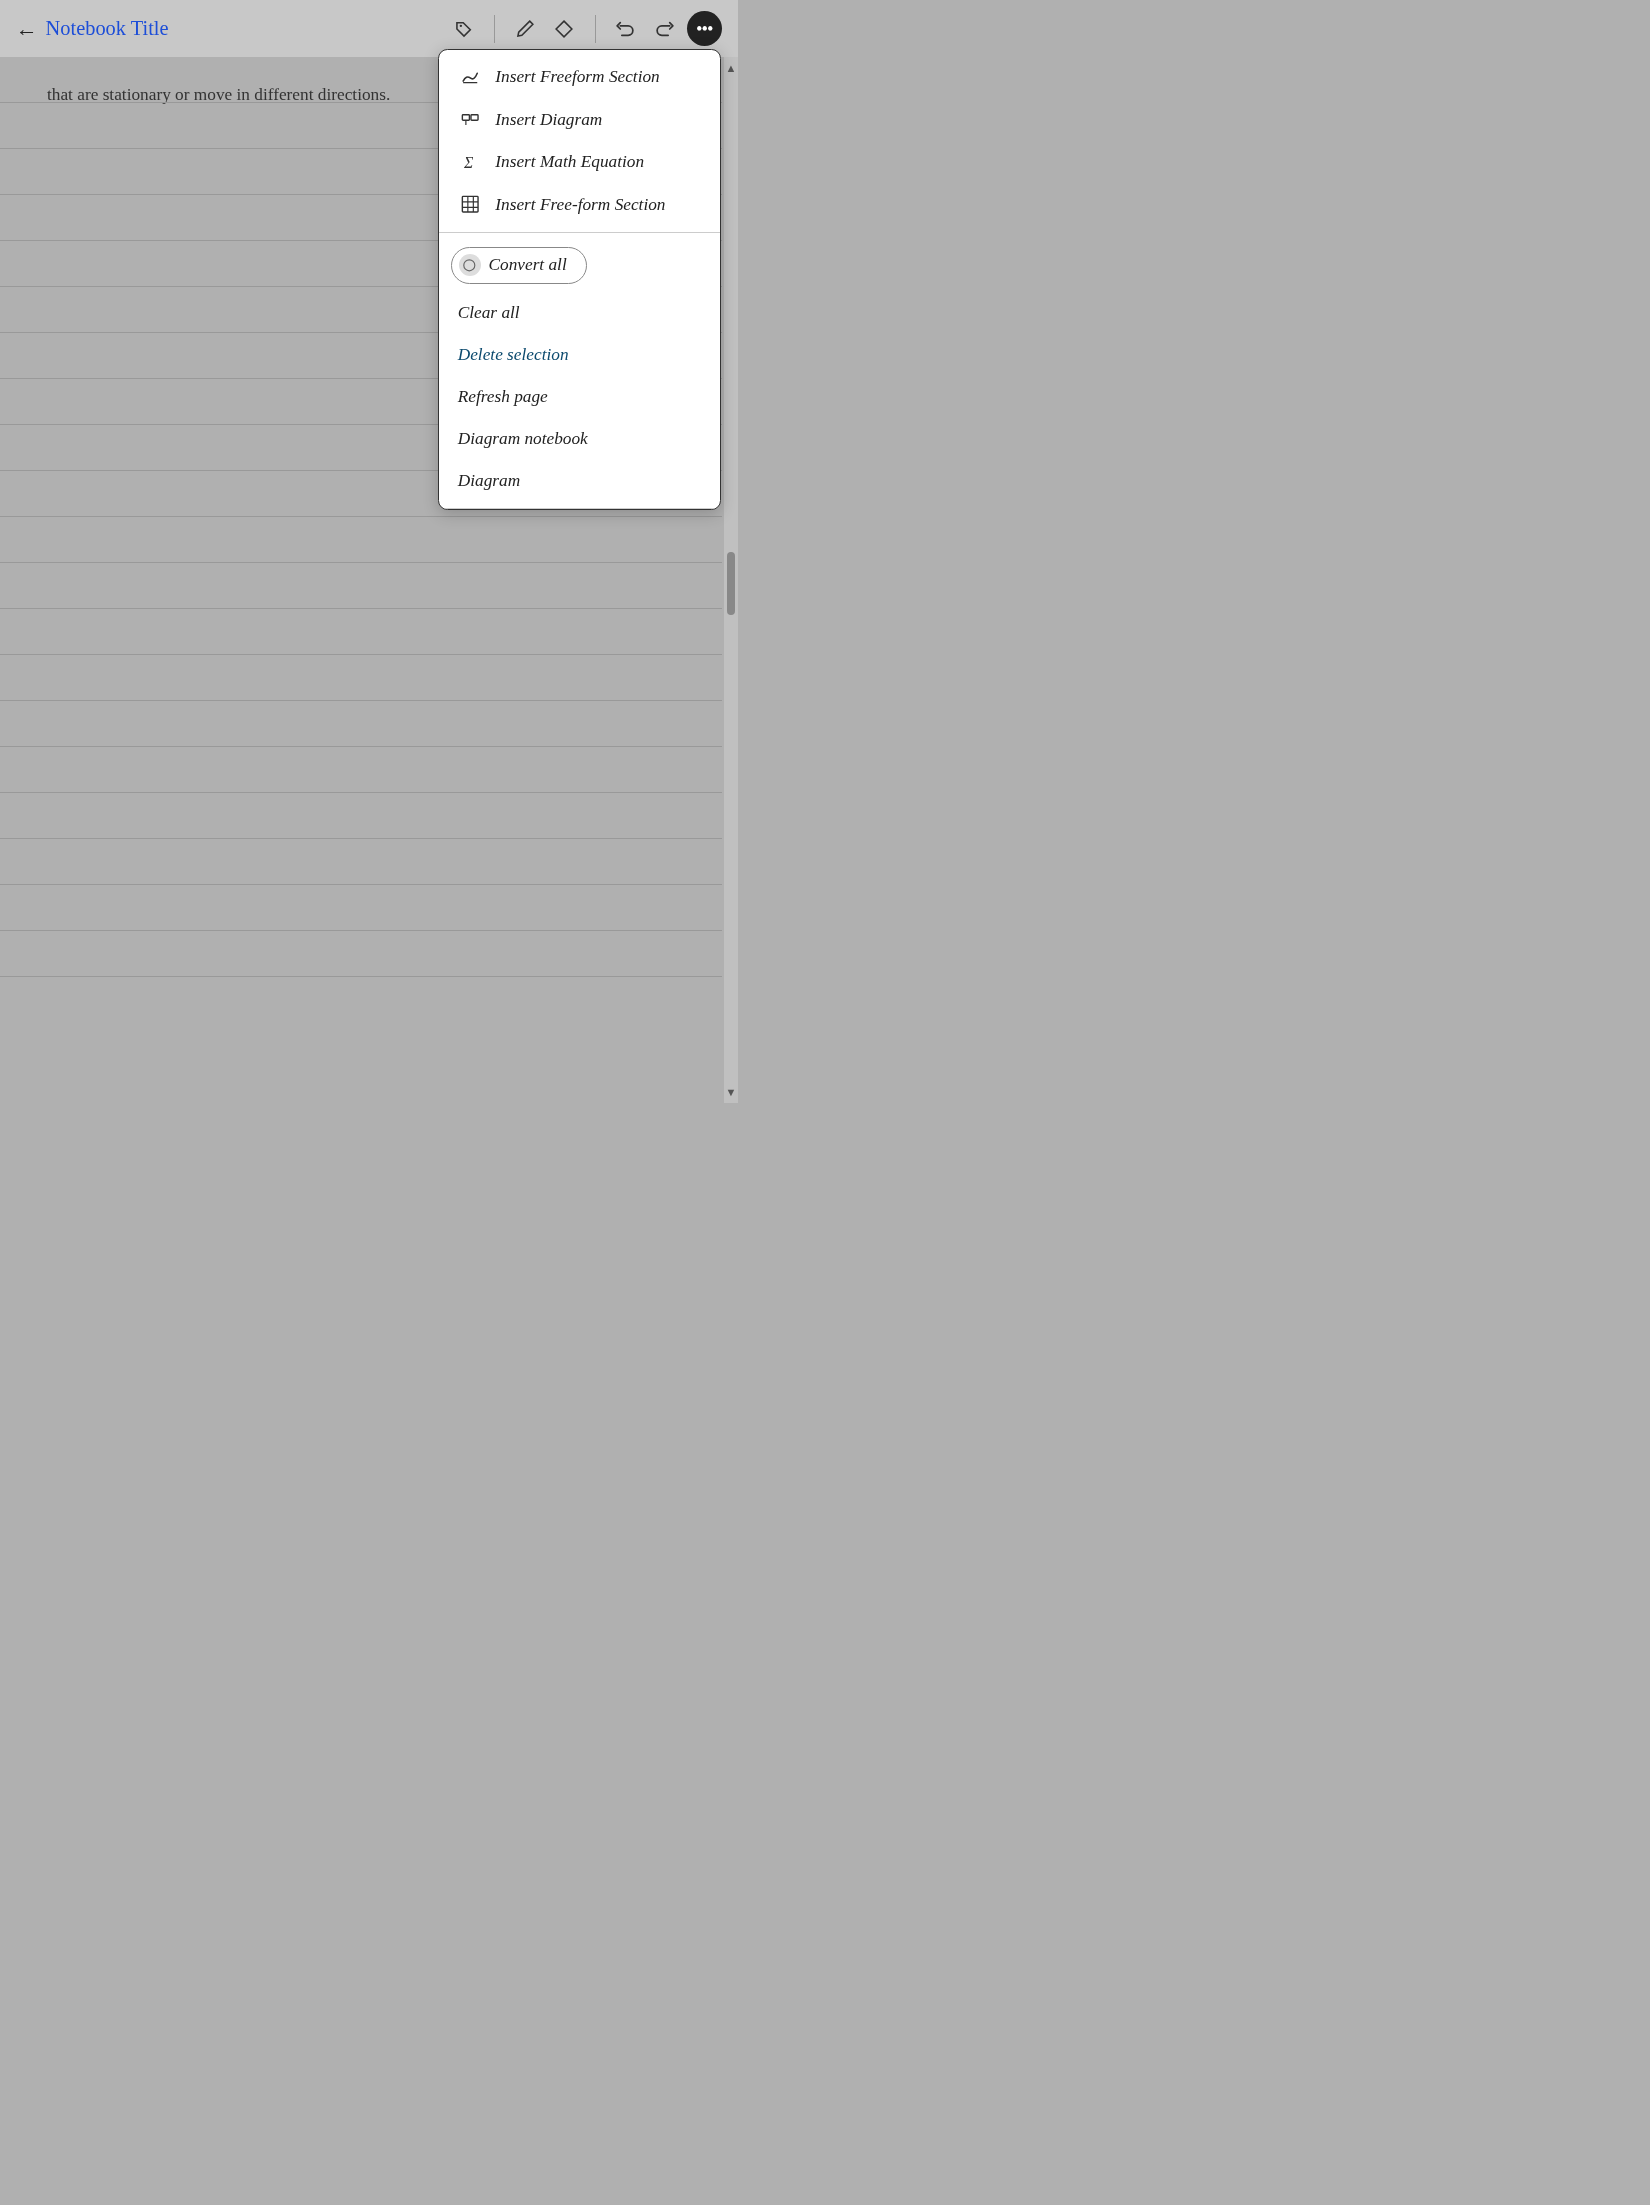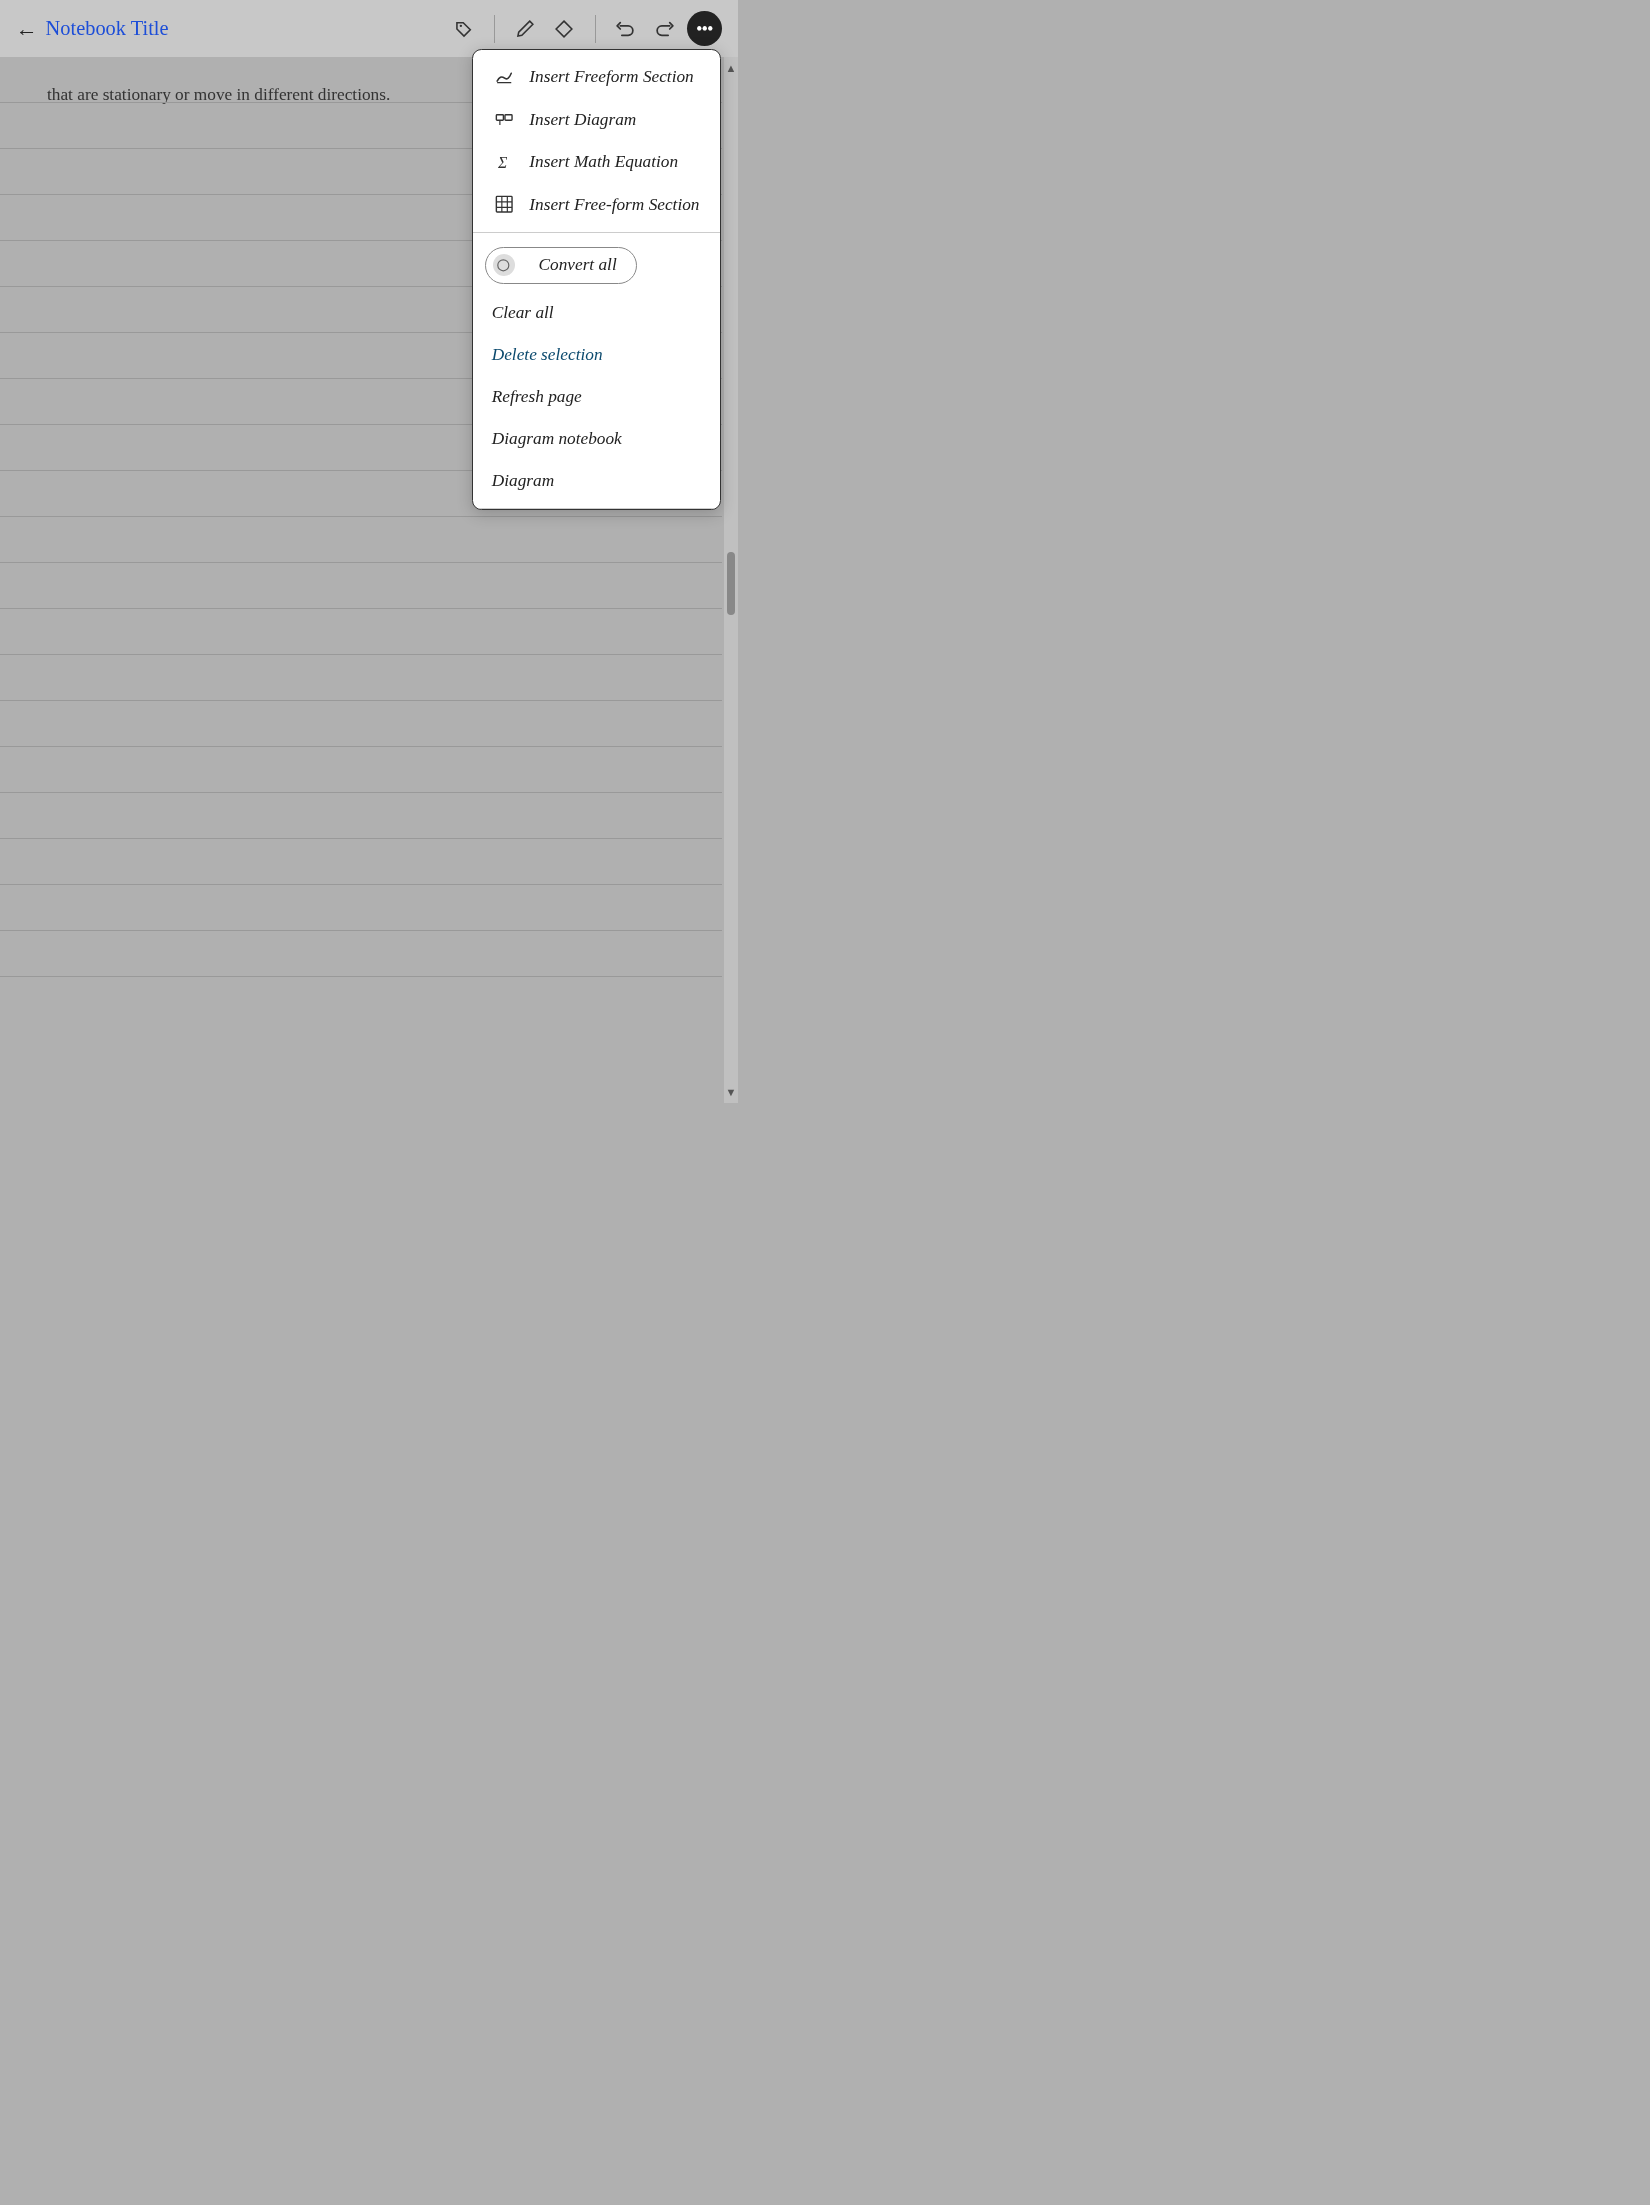--- a/index.html
+++ b/index.html
@@ -132,21 +132,21 @@
       background: #888;
       border-radius: 3.9px;
       margin-top: 7.9px;
     }
 
     
     .dropdown-menu {
       position: absolute;
       top: 49px;
       right: 17.3px;
-      width: 249px;
+      width: 283px;
       background: white;
       border: 1.2px solid #333;
       border-radius: 9.4px;
       z-index: 100;
       overflow: hidden;
       box-shadow: 0 3.1px 15.7px rgba(0,0,0,0.2);
     }
 
     .menu-section {
       padding: 6.3px 0;
@@ -197,21 +197,21 @@
       font-size: 17.3px;
       font-family: Georgia, serif;
       font-style: italic;
       color: #222;
       cursor: pointer;
     }
 
     .convert-all-pill {
       display: flex;
       align-items: center;
-      gap: 16px;
+      gap: 0;
       border: 1.6px solid #888;
       border-radius: 19px;
       padding: 6.3px 19px 6.3px 6.3px;
       background: white;
     }
 
     .convert-all-pill .pill-icon {
       width: 22px;
       height: 22px;
       border-radius: 50%;

